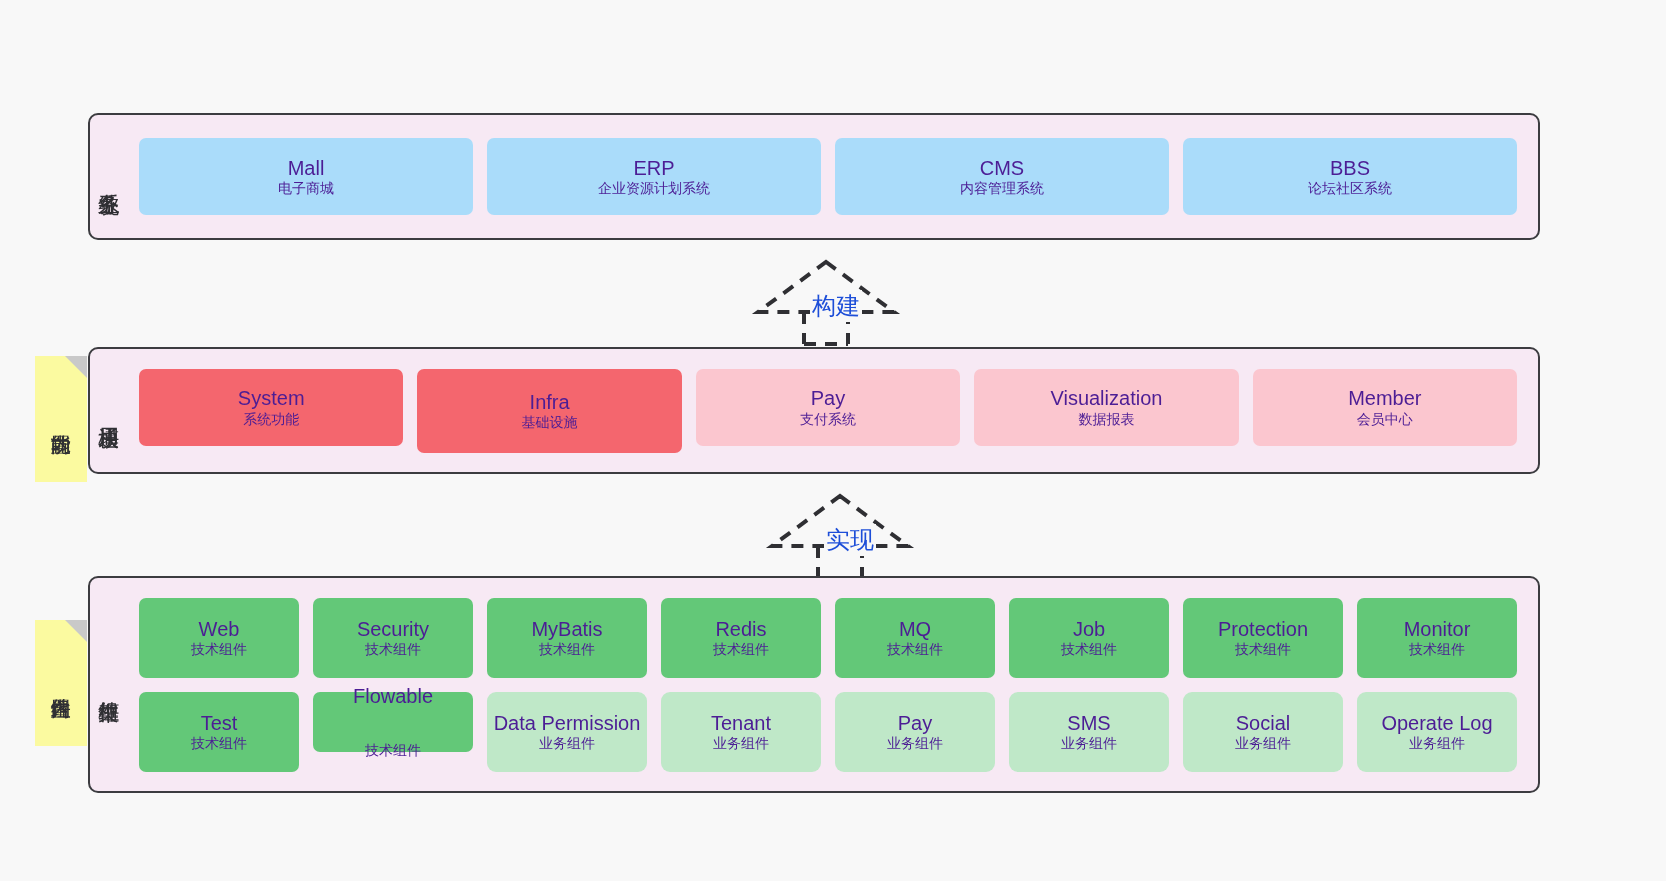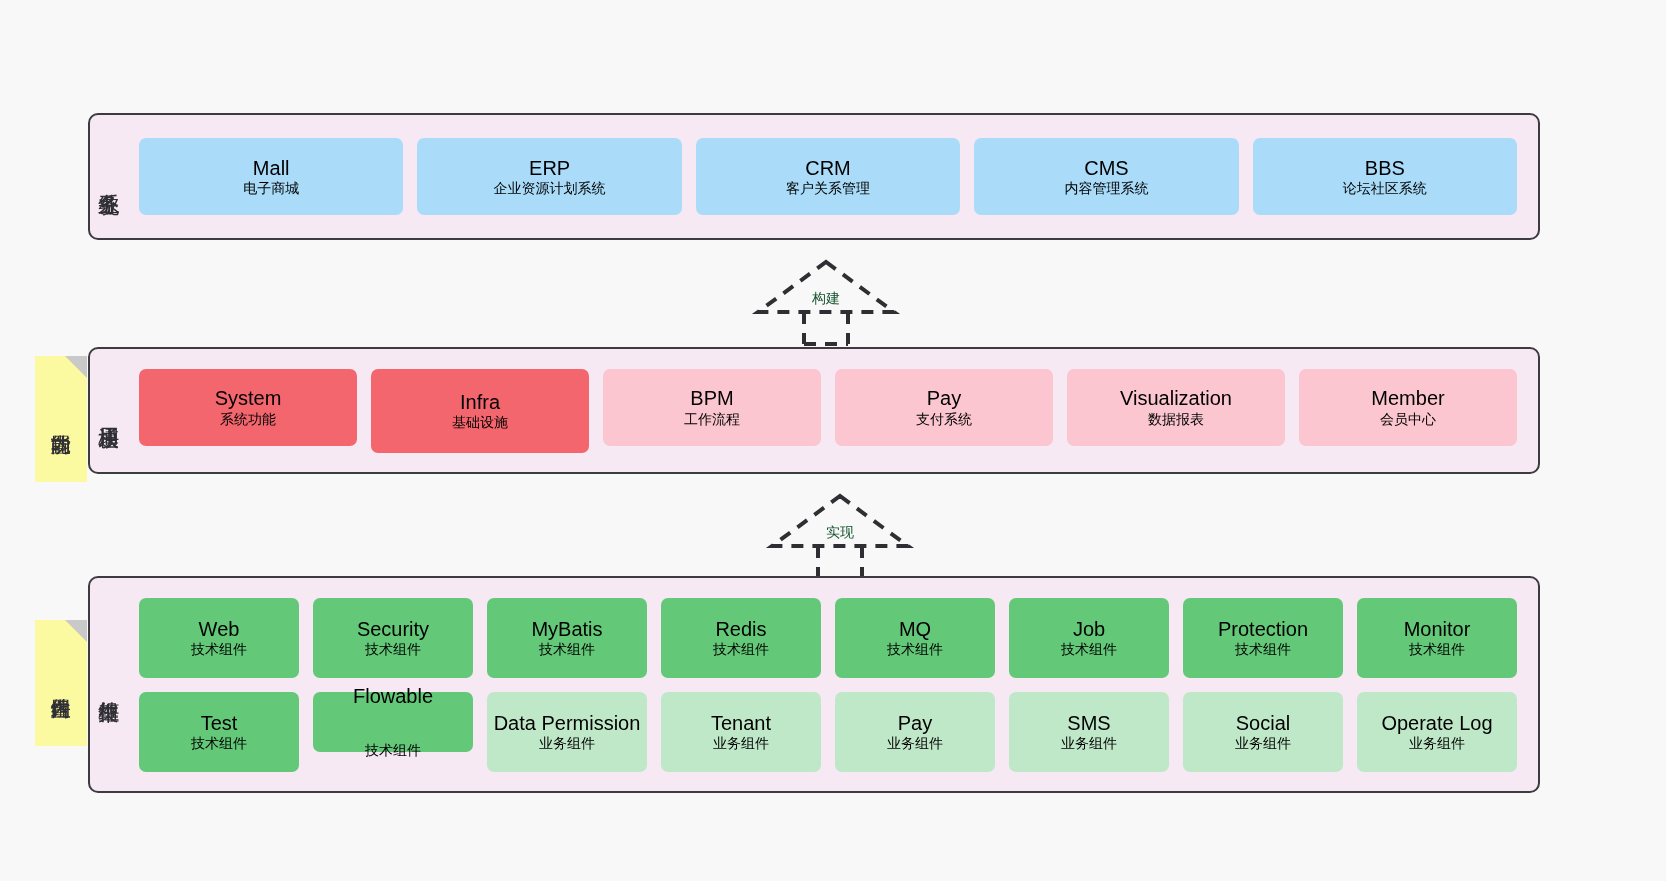--- a/index.html
+++ b/index.html
@@ -79,33 +79,33 @@
 
   .card {
     flex: 1 1 auto;
     border-radius: 7px;
     display: flex;
     flex-direction: column;
     align-items: center;
     justify-content: center;
     text-align: center;
     line-height: 1.22;
-    color: #000000;
+    color: #4c1d95;
     padding: 6px 2px;
     user-select: none;
   }
 
   .card .t1 { font-size: 20px; }
   .card .t2 { font-size: 14px; }
 
   .c-blue       { background: #aadcfa; }
   .c-red        { background: #f4666e; }
   .c-pink       { background: #fbc6cf; }
   .c-green      { background: #63c878; }
-  .c-greenlight { background: #bfe8c8; }
+  .c-greenlight { background: #bfe8c8; border-radius: 9px; }
 
   
   .note {
     position: absolute;
     background: #fbfaa0;
     display: flex;
     align-items: center;
     justify-content: center;
     font-size: 20px;
     line-height: 1.12;
@@ -127,22 +127,22 @@
   }
 
   
   .gen-arrow {
     position: absolute;
     pointer-events: none;
   }
   .gen-arrow svg { display: block; overflow: visible; }
   .gen-label {
     position: absolute;
-    font-size: 14px;
-    color: #14532d;
+    font-size: 24px;
+    color: #1d4ed8;
     background: #f8f8f8;
     padding: 0 2px;
     white-space: nowrap;
     user-select: none;
   }
 </style>
 </head>
 <body>
 
 <div class="canvas">
@@ -154,26 +154,20 @@
           <div class="cellwrap">
             <div class="card c-blue" style="height: 77px;">
               <div class="t1">Mall</div>
               <div class="t2">电子商城</div>
             </div>
           </div>
           <div class="cellwrap">
             <div class="card c-blue" style="height: 77px;">
               <div class="t1">ERP</div>
               <div class="t2">企业资源计划系统</div>
-            </div>
-          </div>
-          <div class="cellwrap">
-            <div class="card c-blue" style="height: 77px;">
-              <div class="t1">CRM</div>
-              <div class="t2">客户关系管理</div>
             </div>
           </div>
           <div class="cellwrap">
             <div class="card c-blue" style="height: 77px;">
               <div class="t1">CMS</div>
               <div class="t2">内容管理系统</div>
             </div>
           </div>
           <div class="cellwrap">
             <div class="card c-blue" style="height: 77px;">
@@ -209,26 +203,20 @@
             </div>
           </div>
           <div class="cellwrap">
             <div class="card c-red" style="height: 84px;">
               <div class="t1">Infra</div>
               <div class="t2">基础设施</div>
             </div>
           </div>
           <div class="cellwrap">
             <div class="card c-pink" style="height: 77px;">
-              <div class="t1">BPM</div>
-              <div class="t2">工作流程</div>
-            </div>
-          </div>
-          <div class="cellwrap">
-            <div class="card c-pink" style="height: 77px;">
               <div class="t1">Pay</div>
               <div class="t2">支付系统</div>
             </div>
           </div>
           <div class="cellwrap">
             <div class="card c-pink" style="height: 77px;">
               <div class="t1">Visualization</div>
               <div class="t2">数据报表</div>
             </div>
           </div>

